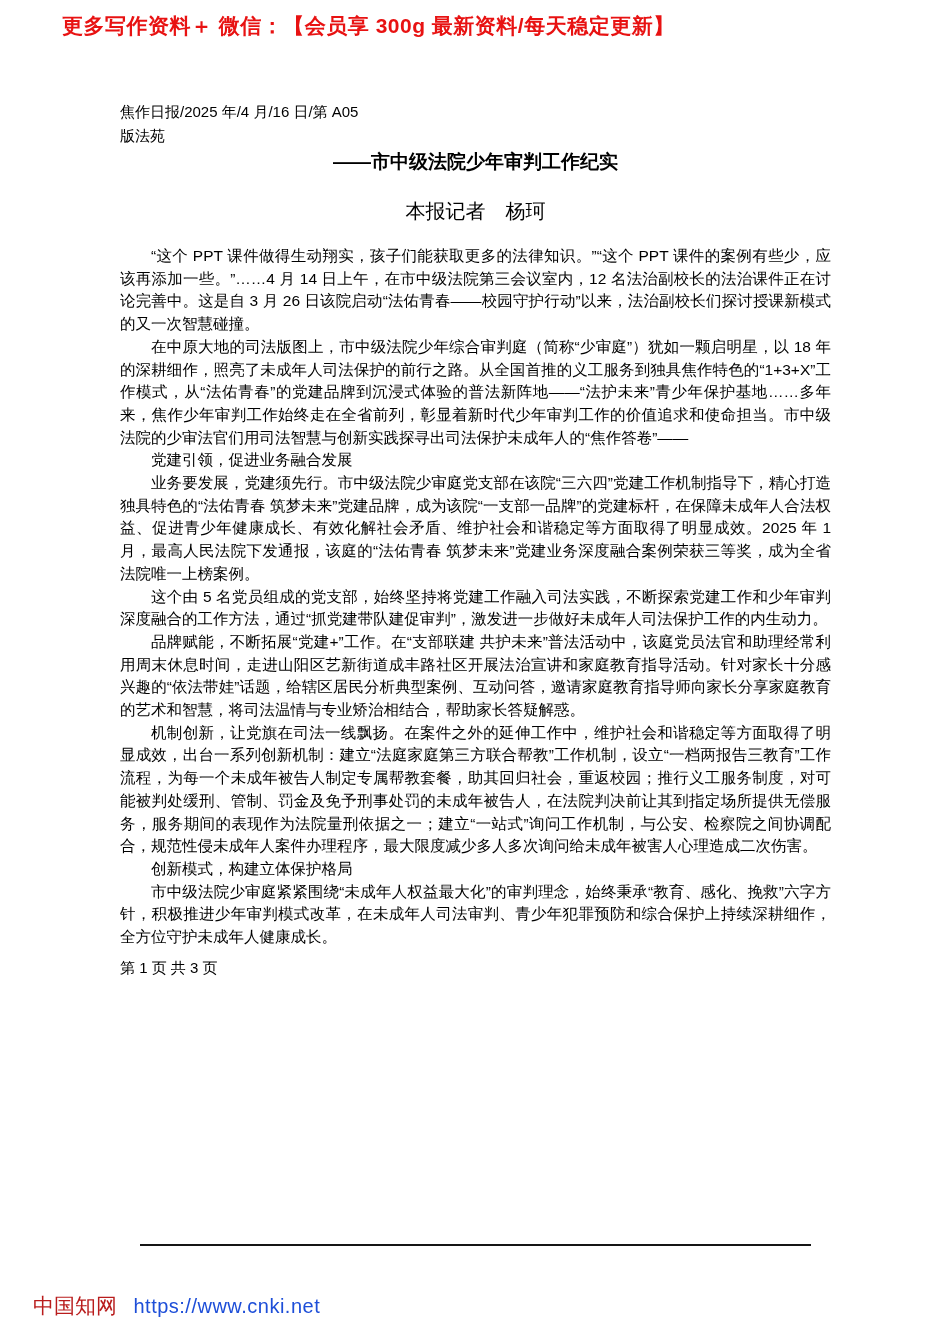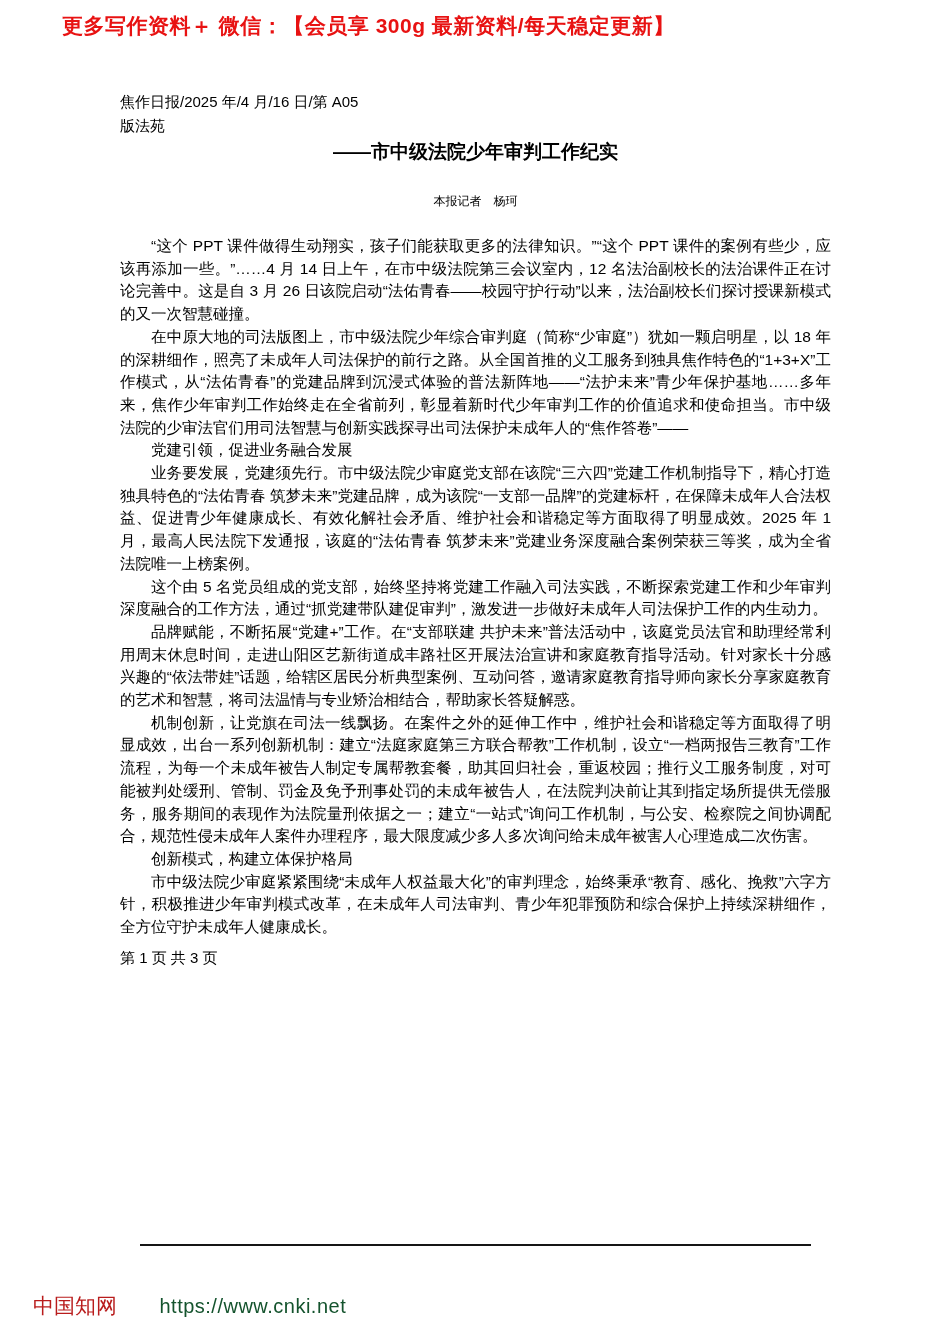--- a/index.html
+++ b/index.html
@@ -16,21 +16,21 @@
     left: 62px; top: 12px;
     font-size: 21px;
     font-weight: bold;
     color: #e81212;
     white-space: nowrap;
     letter-spacing: 0.5px;
     text-align: center;
   }
   .page {
     position: absolute;
-    left: 120px; top: 90px;
+    left: 120px; top: 100px;
     width: 711px;
   }
   .source {
     font-size: 15px;
     line-height: 24px;
     color: #000;
   }
   .title {
     font-size: 24px;
     font-weight: bold;
@@ -39,21 +39,21 @@
     line-height: 33px;
   }
   .subtitle {
     font-size: 19px;
     font-weight: bold;
     text-align: center;
     margin: 0;
     line-height: 27px;
   }
   .byline {
-    font-size: 12px;
+    font-size: 20px;
     text-align: center;
     margin-top: 25px;
     line-height: 22px;
   }
   .article-body { margin-top: 23px; }
   .para, .sec-heading {
     font-size: 15.5px;
     line-height: 22.7px;
     margin: 0;
     text-indent: 2em;
@@ -72,21 +72,21 @@
     left: 140px; top: 1244px;
     width: 671px; height: 2px;
     background: #151515;
   }
   .watermark {
     position: absolute;
     left: 33px; top: 1292px;
     white-space: nowrap;
   }
   .wm-name { font-size: 21px; color: #b91c1c; }
-  .wm-url  { font-size: 20px; color: #14532d; margin-left: 38px; letter-spacing: 0.5px; }
+  .wm-url  { font-size: 20px; color: #1d4ed8; margin-left: 12px; letter-spacing: 0.5px; }
 </style>
 </head>
 <body>
 
 <div class="banner">更多写作资料＋ 微信：【会员享 300g 最新资料/每天稳定更新】</div>
 
 <div class="page">
   <div class="source">焦作日报/2025 年/4 月/16 日/第 A05</div>
   <div class="source">版法苑</div>
 

